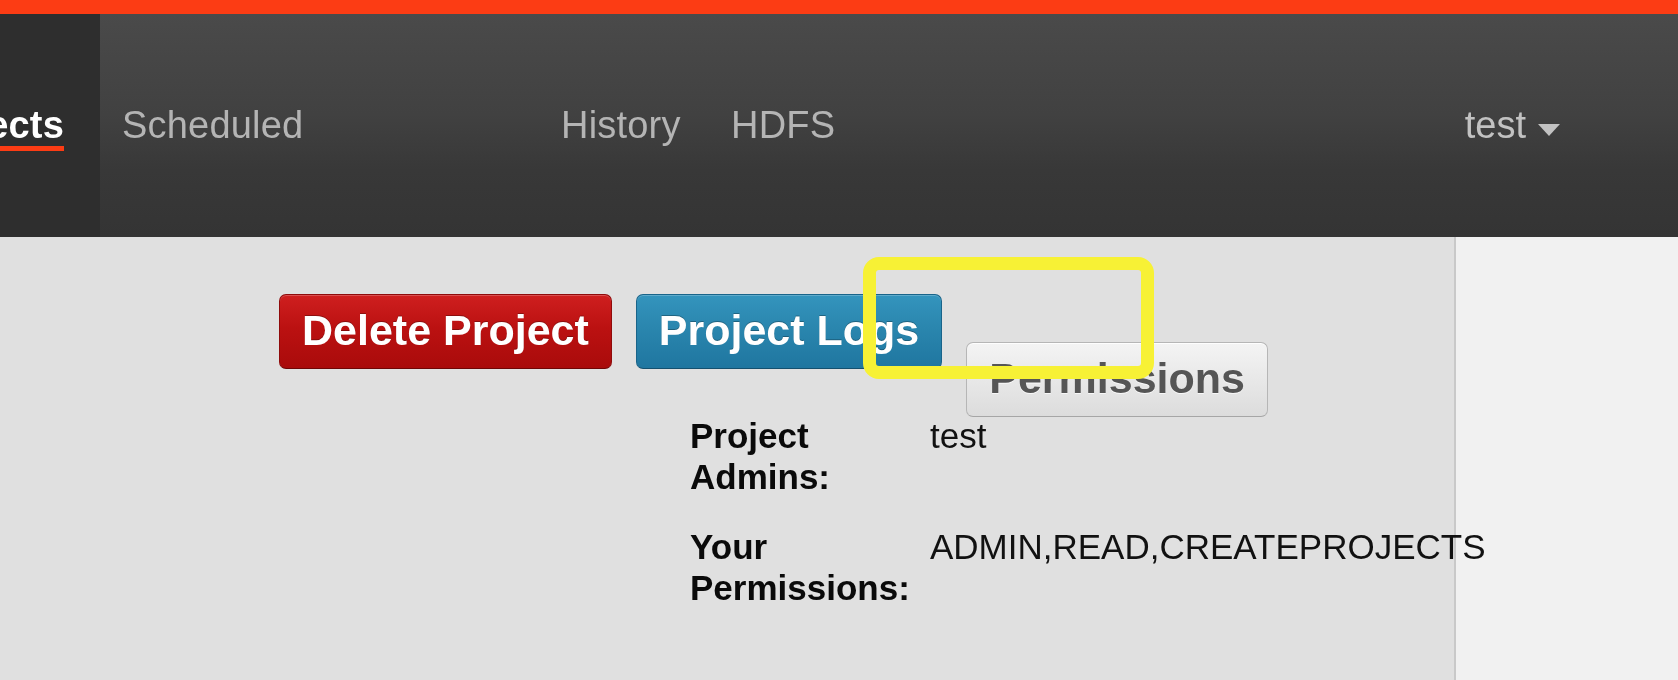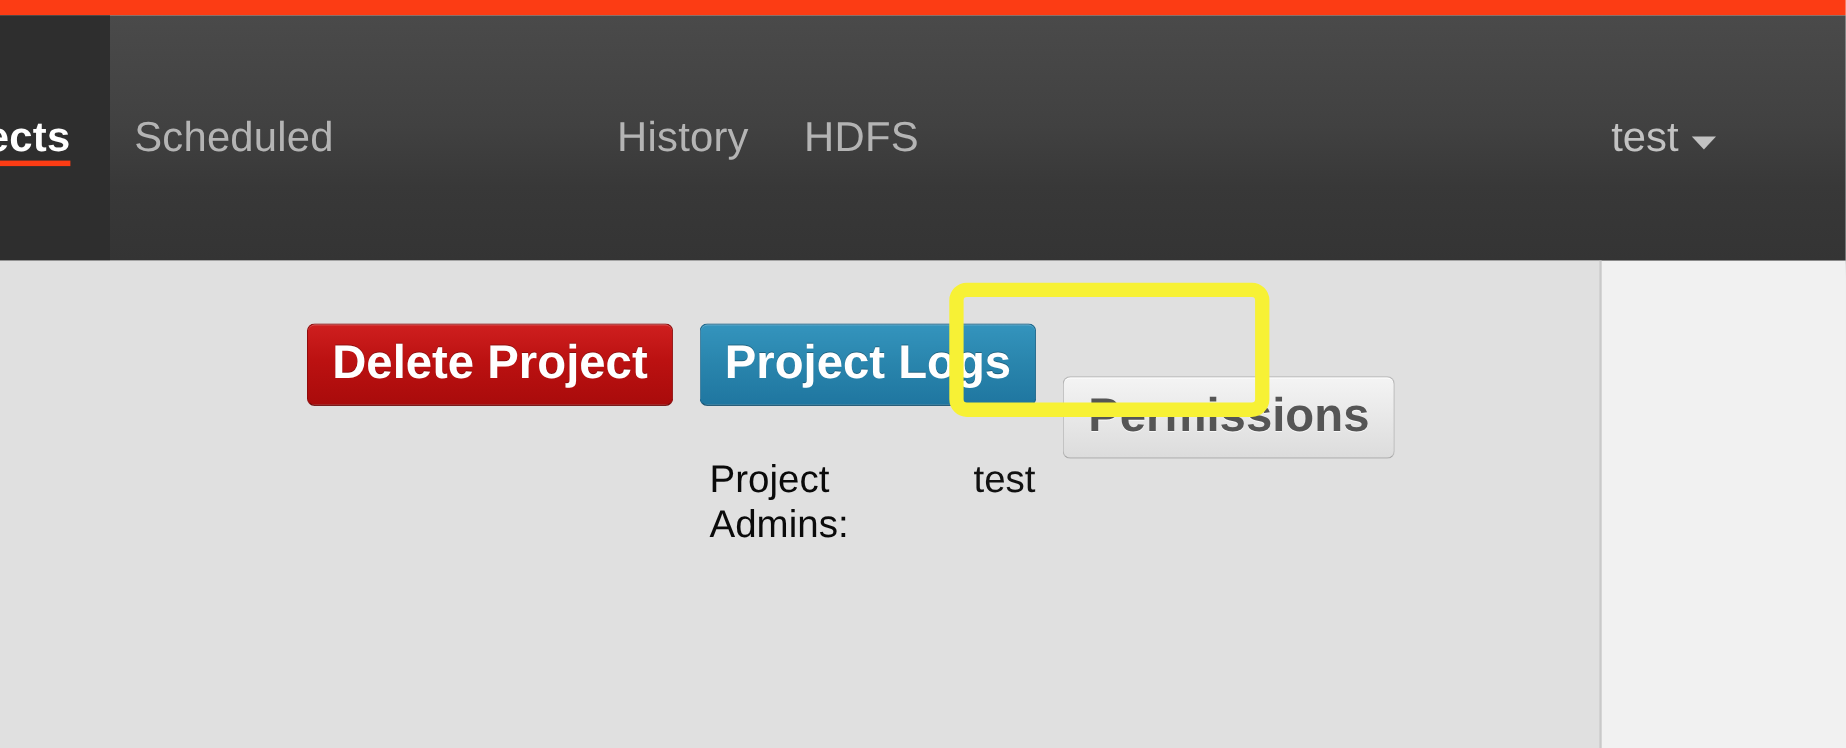--- a/index.html
+++ b/index.html
@@ -221,23 +221,24 @@
   .info-row {
     display: flex;
     align-items: flex-start;
     margin-bottom: 28px;
   }
 
   .info-label {
     width: 240px;
     flex: 0 0 240px;
     font-size: 35px;
-    font-weight: 400;
+    font-weight: 700;
     color: #0a0a0a;
     line-height: 1.18;
+    margin-left: 45px;
   }
 
   .info-value {
     font-size: 35px;
     font-weight: 400;
     color: #111111;
     line-height: 1.18;
     white-space: nowrap;
   }
 </style>
@@ -286,20 +287,24 @@
         <div class="btn btn-danger">Delete Project</div>
         <div class="btn btn-info">Project Logs</div>
         <div class="btn btn-default">Permissions</div>
       </div>
 
       <div class="info-list">
         <div class="info-row">
           <div class="info-label">Project Admins:</div>
           <div class="info-value">test</div>
         </div>
+        <div class="info-row">
+          <div class="info-label">Your Permissions:</div>
+          <div class="info-value">ADMIN,READ,CREATEPROJECTS</div>
+        </div>
       </div>
 
     </div>
   </div>
 
   <div class="highlight-box"></div>
 
 </div>
 
 </body></html>

